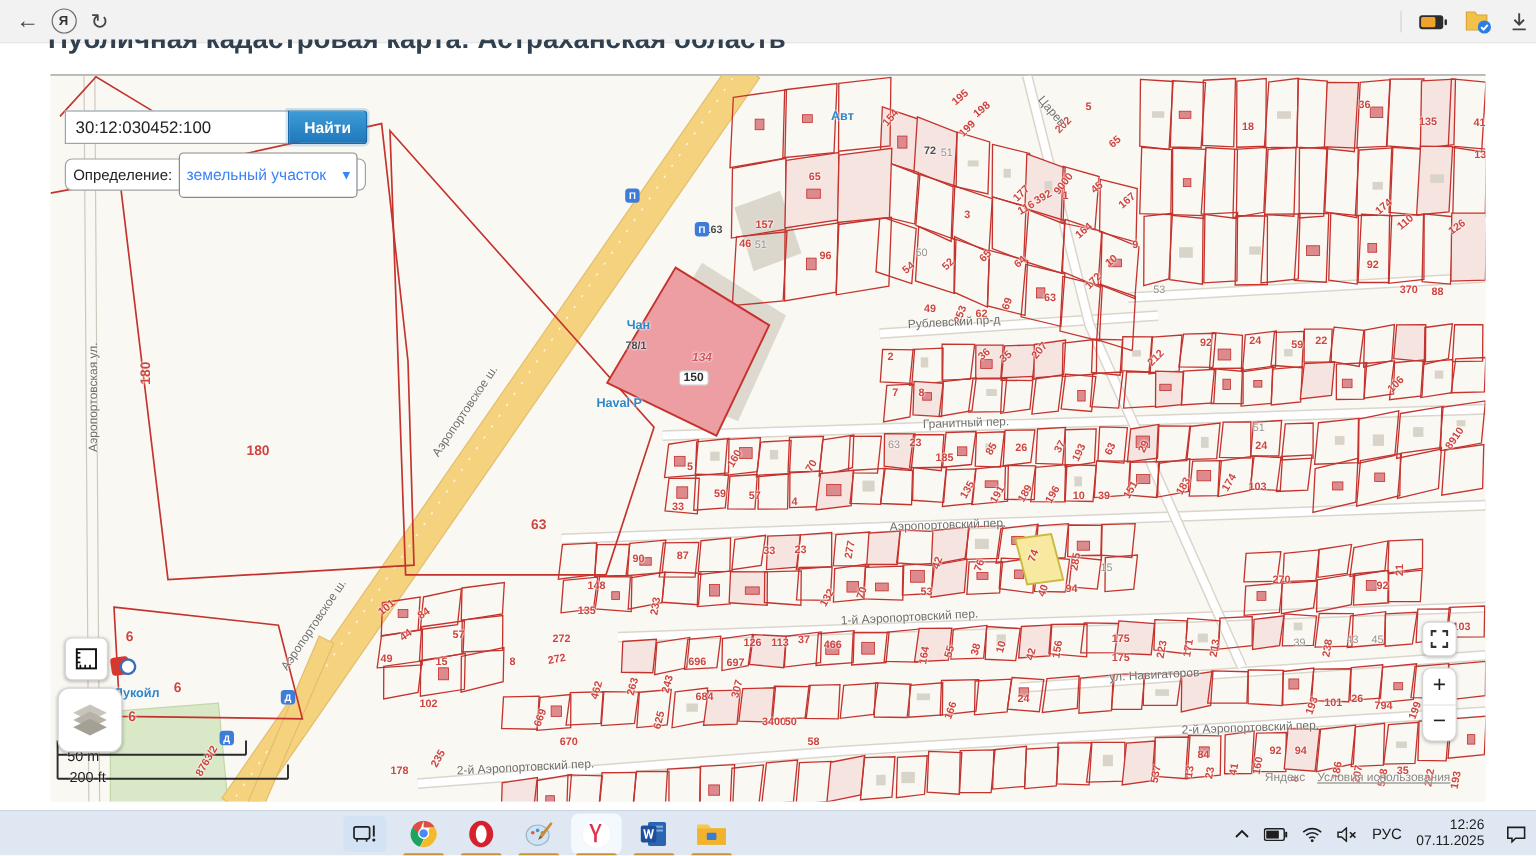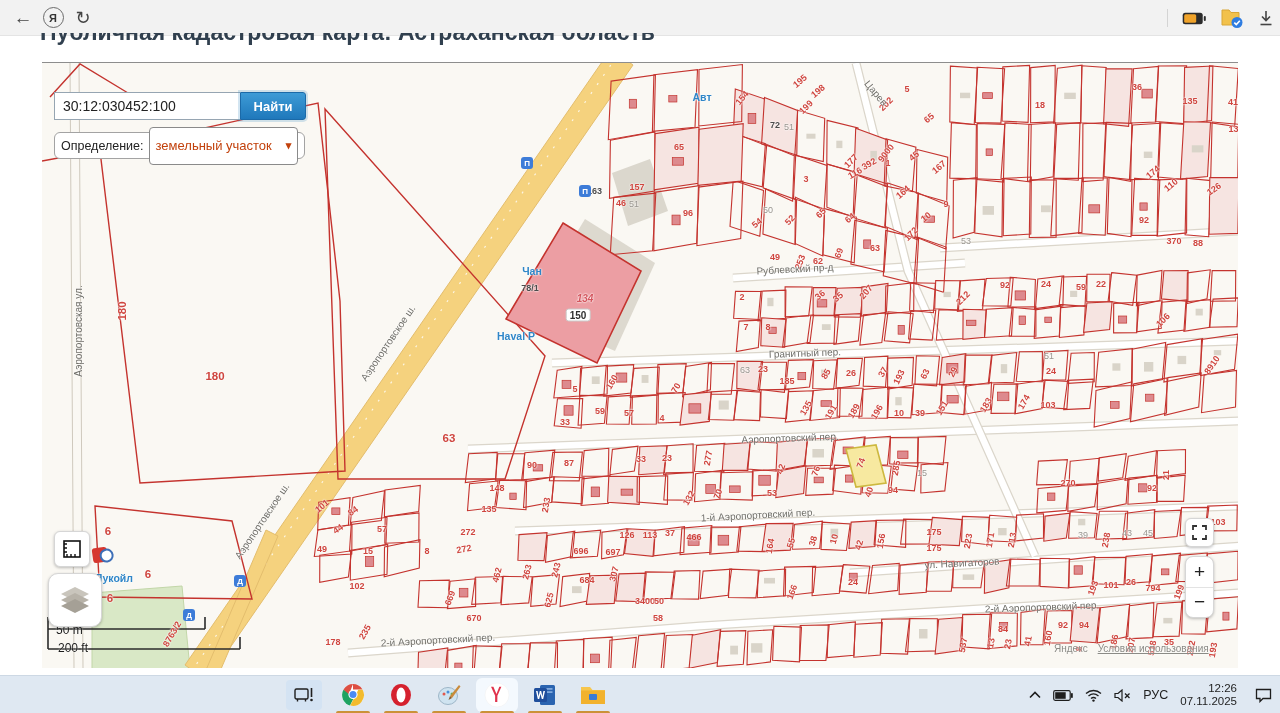--- a/index.html
+++ b/index.html
@@ -60,21 +60,21 @@
   .searchbox{position:absolute;left:54px;top:92px;display:flex;z-index:6;}
   .search-input{width:186px;height:28px;border:1px solid #96a5b2;border-right:none;background:#fff;
     font-size:14px;color:#222;padding:0 8px;font-family:"Liberation Sans",sans-serif;outline:none;}
   .find-btn{width:66px;height:28px;background:linear-gradient(#3d9bd6,#1f78bb);border:1px solid #1b6aa8;
     color:#fff;font-size:13px;font-weight:700;border-radius:0 3px 3px 0;cursor:pointer;
     box-shadow:0 0 0 2px rgba(80,150,200,.25);}
   .filterbox{position:absolute;left:54px;top:132px;height:27px;background:#fff;border:1px solid #a3a3a3;
     border-radius:6px;display:flex;align-items:center;padding:0 6px;z-index:6;}
   .filter-label{font-size:12.5px;color:#222;margin-right:5px;}
   .filter-select{border:1px solid #8a8a8a;border-radius:4px;height:38px;display:flex;align-items:center;
-    padding:0 6px;font-size:13px;color:#c2410c;background:#fff;cursor:pointer;}
+    padding:0 6px;font-size:13px;color:#3b82f6;background:#fff;cursor:pointer;}
   .filter-select .chev{margin-left:14px;font-weight:700;font-size:11px;}
 
   
   .mbtn{position:absolute;background:#fff;border:1px solid #d6d6d6;border-radius:6px;
     box-shadow:0 1px 3px rgba(0,0,0,.25);display:flex;align-items:center;justify-content:center;
     cursor:pointer;z-index:7;}
   .measure-btn{left:12px;top:468px;width:36px;height:36px;}
   .layers-btn{left:6px;top:510px;width:54px;height:54px;border-radius:10px;}
   .fs-btn{left:1143px;top:455px;width:29px;height:29px;}
   .zoomstack{position:absolute;left:1143px;top:493px;width:29px;height:62px;background:#fff;
@@ -730,21 +730,21 @@
       <span class="plbl " style="left: 455px; top: 512px; transform: translate(-50%, -50%) rotate(-75deg);">462</span>
       <span class="plbl " style="left: 485px; top: 509px; transform: translate(-50%, -50%) rotate(-75deg);">263</span>
       <span class="plbl " style="left: 514px; top: 507px; transform: translate(-50%, -50%) rotate(-75deg);">243</span>
       <span class="plbl " style="left: 545px; top: 517px; transform: translate(-50%, -50%);">684</span>
       <span class="plbl " style="left: 572px; top: 511px; transform: translate(-50%, -50%) rotate(-75deg);">307</span>
       <span class="plbl " style="left: 603px; top: 538px; transform: translate(-50%, -50%);">3400</span>
       <span class="plbl " style="left: 507px; top: 537px; transform: translate(-50%, -50%) rotate(-75deg);">625</span>
       <span class="plbl " style="left: 432px; top: 555px; transform: translate(-50%, -50%);">670</span>
       <span class="plbl " style="left: 408px; top: 535px; transform: translate(-50%, -50%) rotate(-70deg);">669</span>
       <span class="plbl " style="left: 617px; top: 538px; transform: translate(-50%, -50%);">50</span>
-      <span class="plbl " style="left: 616px; top: 555px; transform: translate(-50%, -50%);">58</span>
+      <span class="plbl " style="left: 636px; top: 555px; transform: translate(-50%, -50%);">58</span>
       <span class="plbl " style="left: 750px; top: 529px; transform: translate(-50%, -50%) rotate(-70deg);">166</span>
       <span class="plbl " style="left: 811px; top: 519px; transform: translate(-50%, -50%);">24</span>
       <span class="plbl " style="left: 1051px; top: 525px; transform: translate(-50%, -50%) rotate(-70deg);">193</span>
       <span class="plbl " style="left: 1069px; top: 522px; transform: translate(-50%, -50%);">101</span>
       <span class="plbl " style="left: 1089px; top: 519px; transform: translate(-50%, -50%);">26</span>
       <span class="plbl " style="left: 1111px; top: 525px; transform: translate(-50%, -50%);">794</span>
       <span class="plbl " style="left: 1137px; top: 529px; transform: translate(-50%, -50%) rotate(-70deg);">199</span>
       <span class="plbl " style="left: 921px; top: 582px; transform: translate(-50%, -50%) rotate(-80deg);">537</span>
       <span class="plbl " style="left: 961px; top: 566px; transform: translate(-50%, -50%);">84</span>
       <span class="plbl " style="left: 949px; top: 580px; transform: translate(-50%, -50%) rotate(-80deg);">13</span>

